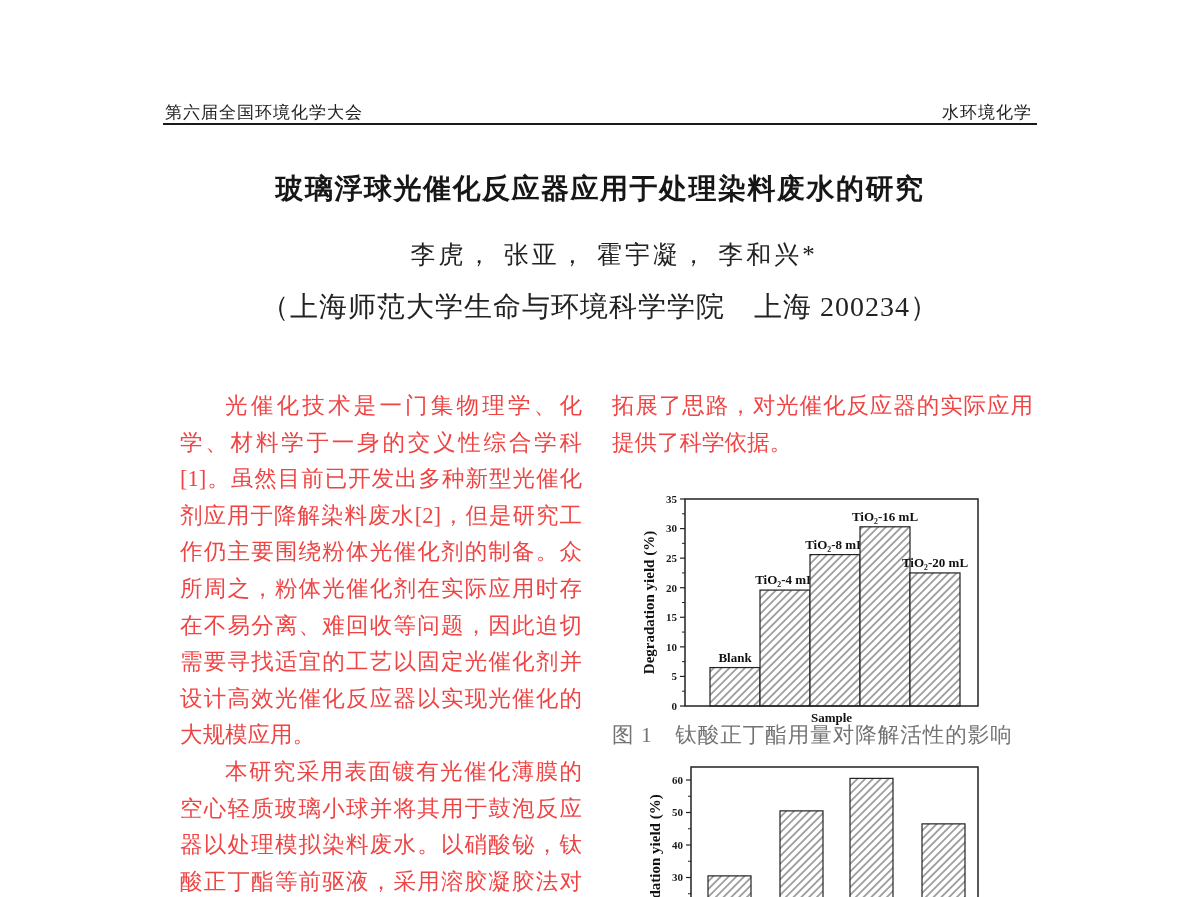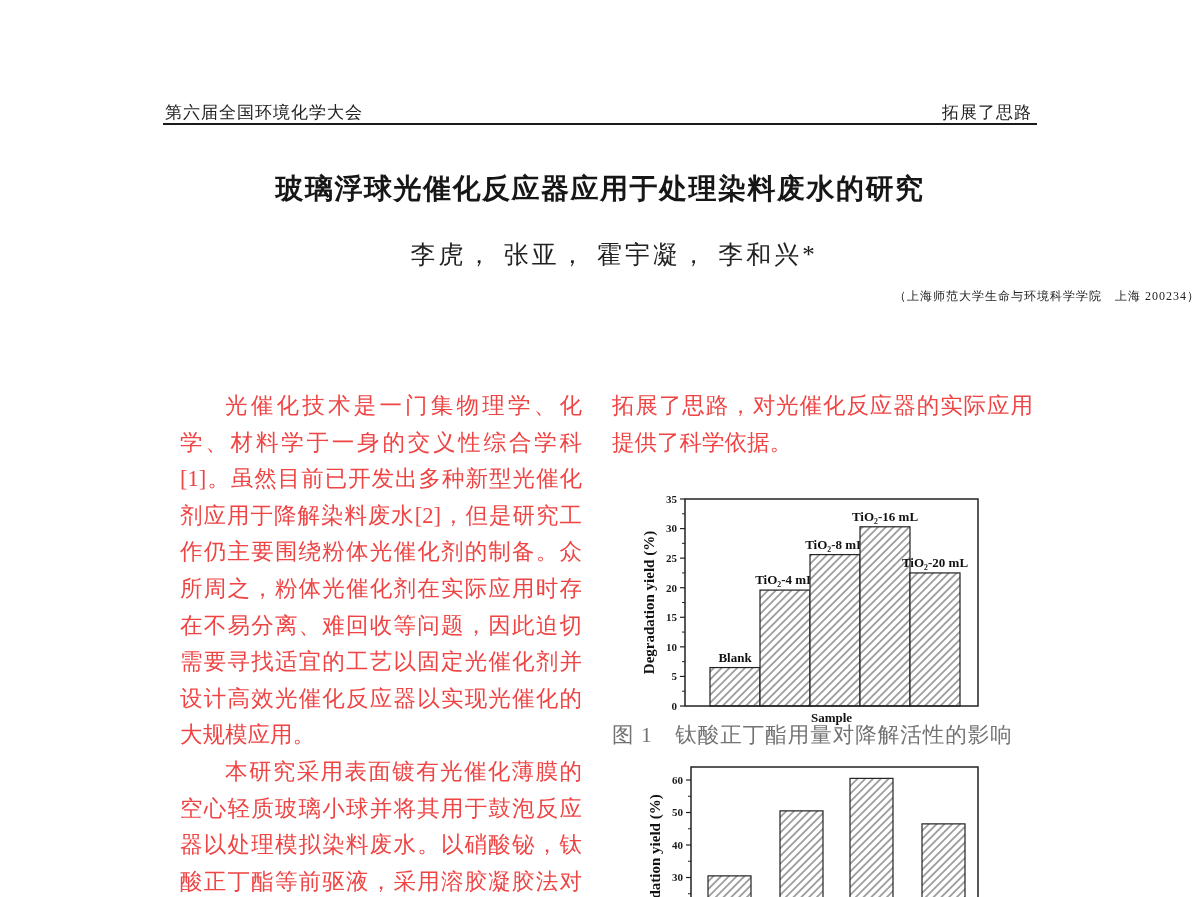--- a/index.html
+++ b/index.html
@@ -11,22 +11,22 @@
   .header { position:absolute; left:165px; top:82px; width:867px;
             display:flex; justify-content:space-between;
             font-size:17px; letter-spacing:1px; color:#222; }
   .rule { position:absolute; left:163px; top:104px; width:874px; height:2px;
           background:#1a1a1a; }
 
   .title { position:absolute; left:0; top:151px; width:1200px; text-align:center;
            font-size:28px; font-weight:bold; letter-spacing:1.5px; color:#161616; }
   .authors { position:absolute; left:0; top:219px; width:1200px; text-align:center;
              font-size:25px; letter-spacing:3px; color:#222;padding-left:28px; }
-  .affiliation { position:absolute; left:0; top:269px; width:1200px; text-align:right;
-                 font-size:12px; letter-spacing:1px; color:#222; }
+  .affiliation { position:absolute; left:0; top:269px; width:1200px; text-align:center;
+                 font-size:28px; letter-spacing:1px; color:#222; }
 
   .col { position:absolute; font-size:22.5px; line-height:36.6px;
          text-align:justify; color:#ef4444; }
   .col p { margin:0; text-indent:2em; }
   .col-left  { left:180px; top:369px; width:402px; height:528px; overflow:hidden; }
   .col-right { left:612px; top:369px; width:421px; }
   .col-right p { text-indent:0; }
 
   .fig-caption { position:absolute; left:612px; top:701px; width:428px;
                  font-size:21.5px; letter-spacing:1px; color:#737373; white-space:nowrap;font-family:Liberation Serif, serif; }
@@ -37,21 +37,21 @@
 
   svg text { font-family:"Liberation Serif","DejaVu Serif",serif; }
 </style>
 </head>
 <body>
 
 <div class="page">
 
   <div class="header">
     <span>第六届全国环境化学大会</span>
-    <span>拓展了思路</span>
+    <span>水环境化学</span>
   </div>
   <div class="rule"></div>
 
   <div class="title">玻璃浮球光催化反应器应用于处理染料废水的研究</div>
   <div class="authors">李虎， 张亚， 霍宇凝， 李和兴*</div>
   <div class="affiliation">（上海师范大学生命与环境科学学院　上海 200234）</div>
 
   <div class="col col-left">
     <p>光催化技术是一门集物理学、化学、材料学于一身的交义性综合学科[1]。虽然目前已开发出多种新型光催化剂应用于降解染料废水[2]，但是研究工作仍主要围绕粉体光催化剂的制备。众所周之，粉体光催化剂在实际应用时存在不易分离、难回收等问题，因此迫切需要寻找适宜的工艺以固定光催化剂并设计高效光催化反应器以实现光催化的大规模应用。</p>
     <p>本研究采用表面镀有光催化薄膜的空心轻质玻璃小球并将其用于鼓泡反应器以处理模拟染料废水。以硝酸铋，钛酸正丁酯等前驱液，采用溶胶凝胶法对小球进行旋转镀膜，烘干、焙烧后即可在小球表面形成均匀的Bi/TiO₂光催化薄膜。鼓泡反应器采用气</p>

